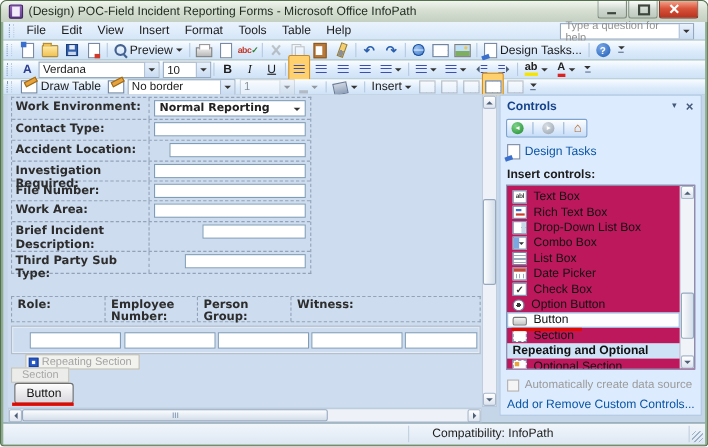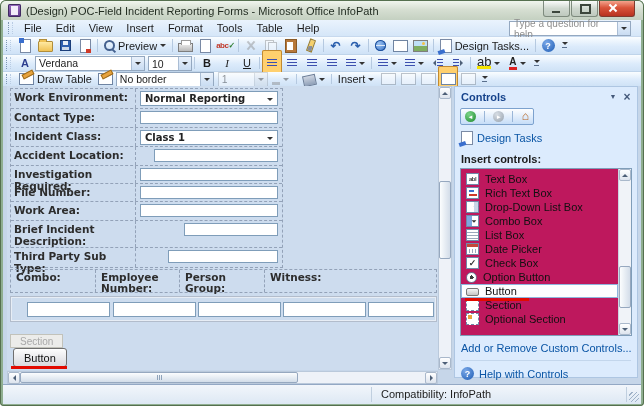--- a/index.html
+++ b/index.html
@@ -82,21 +82,21 @@
   .spell b{color:#2a7a2a;}
   .ovf{width:9px;height:90%;display:flex;flex-direction:column;align-items:center;justify-content:center;gap:2px;margin-left:2px;}
   .ovf i{display:block;width:5px;height:1px;background:#5a6f8c;}
   .combo{height:13px;background:#fff;border:1px solid #94a8c0;display:flex;align-items:center;font-size:10.5px;color:#1c1c1c;}
   .combo .val{flex:1;padding:0 3px;white-space:nowrap;overflow:hidden;}
   .combo .dd{width:12px;height:100%;background:linear-gradient(#e9f1fb,#c9dcf2);border-left:1px solid #aabdd4;display:flex;align-items:center;justify-content:center;}
   .fA{font-weight:bold;color:#2b3d8f;font-size:11px;}
   .bars{width:10px;height:9px;background:repeating-linear-gradient(180deg,#3c4fae 0 1px,transparent 1px 3px);}
   .fmtlab{font-size:11px;color:#1c1c1c;}
   .fmtlab.b{font-weight:bold;} .fmtlab.i{font-style:italic;font-family:"Liberation Serif",serif;} .fmtlab.u{text-decoration:underline;}
-  .hl{font-size:13px;font-weight:normal;color:#222;border-bottom:3px solid #f5e400;line-height:9px;}
+  .hl{font-size:10px;font-weight:bold;color:#222;border-bottom:3px solid #f5e400;line-height:9px;}
   .fc{font-size:10px;font-weight:bold;color:#222;border-bottom:3px solid #d22;line-height:10px;}
   .sh-pencilgrid{width:13px;height:10px;border:1px solid #6f84a2;background:#fff;position:relative;}
   .sh-pencilgrid::after{content:"";position:absolute;left:2px;top:-2px;width:10px;height:3px;background:#e8a33d;transform:rotate(-28deg);border:1px solid #9a6b1e;}
   .sh-bucket{width:11px;height:9px;background:linear-gradient(#cfd6e2,#8fa0b8);border:1px solid #6b7c95;transform:rotate(-12deg);margin-top:2px;}
   
   .wsbg{position:absolute;left:3px;right:3px;top:86px;height:298px;background:#c6d6e9;}
   .surface{position:absolute;left:7px;top:86px;width:431px;height:284px;background:#cddcee;overflow:hidden;}
   .ffont{font-family:"DejaVu Sans",sans-serif;font-size:10.5px;font-weight:bold;color:#2d2d2d;}
   .ftable{position:absolute;left:3px;top:2px;width:271px;border:1px dashed #93a2b8;}
   .frow{display:flex;border-bottom:1px dashed #93a2b8;}
@@ -181,21 +181,21 @@
   .ico-optsec::after{content:"";position:absolute;left:1px;top:1px;width:4px;height:4px;background:#e8a33d;}
   .chkrow{margin:8px 0 0 6px;display:flex;align-items:center;gap:5px;}
   .chk{width:11px;height:11px;background:#f5f5f5;border:1px solid #b0b0b0;box-sizing:border-box;}
   .gray{color:#9b9b9b;font-size:10.5px;}
   .linkrow{margin:6px 0 0 6px;}
   .pdivider{margin:6px 6px 0 6px;border-top:1px solid #c3d6ec;}
   .helprow{margin:6px 0 0 6px;display:flex;align-items:center;gap:5px;}
   
   .statusbar{position:absolute;left:3px;right:3px;top:384px;height:19px;background:linear-gradient(#f2f6fb,#dde8f4);
              border-top:1px solid #93a8c4;}
-  .stext{position:absolute;left:378px;top:3px;color:#1c1c1c;font-size:11px;}
+  .stext{position:absolute;left:390px;top:3px;color:#1c1c1c;font-size:11px;}
   .sdiv{position:absolute;top:2px;bottom:2px;width:1px;background:#c0cfdf;}
   .gripc{position:absolute;right:2px;bottom:2px;width:10px;height:10px;
          background:repeating-linear-gradient(135deg,transparent 0 2px,#9fb2c8 2px 3px);}
 </style>
 </head>
 <body>
 
 <div class="stage">
 
   <div class="titlebar">
@@ -443,26 +443,20 @@
         <div class="fcell-c">
             <div class="dbox"><span>Normal Reporting</span><span class="tri-d"></span></div>
           </div>
       </div>
       <div class="frow" style="height:18px;">
         <div class="fcell-l ffont">Contact Type:</div>
         <div class="fcell-c">
             <div class="tbox"><span></span></div>
           </div>
       </div>
-      <div class="frow" style="height:18px;">
-        <div class="fcell-l ffont">Incident Class:</div>
-        <div class="fcell-c">
-            <div class="dbox"><span>Class 1</span><span class="tri-d"></span></div>
-          </div>
-      </div>
       <div class="frow" style="height:18px;gap:14px;">
         <div class="fcell-l ffont">Accident Location:</div>
         <div class="fcell-c">
             <div class="tbox"><span></span></div>
           </div>
       </div>
       <div class="frow" style="height:17px;">
         <div class="fcell-l ffont">Investigation Required:</div>
         <div class="fcell-c">
             <div class="tbox"><span></span></div>
@@ -488,33 +482,37 @@
       </div>
       <div class="frow" style="height:19px;">
         <div class="fcell-l ffont">Third Party Sub Type:</div>
         <div class="fcell-c">
             <div class="tbox"><span></span></div>
           </div>
       </div>
     </div>
 
     <div class="htable">
-      <div class="hcell ffont" style="width:85px;">Combo:</div>
+      <div class="hcell ffont" style="width:85px;">Role:</div>
       <div class="hcell ffont" style="width:84px;">Employee Number:</div>
       <div class="hcell ffont" style="width:85px;">Person Group:</div>
       <div class="hcell ffont" style="flex:1;">Witness:</div>
     </div>
 
     <div class="repbox">
       <div class="tbox" style="left:16px;"></div>
       <div class="tbox" style="left:102px;"></div>
       <div class="tbox" style="left:187px;"></div>
       <div class="tbox" style="left:272px;"></div>
       <div class="tbox" style="left:357px;width:66px;"></div>
     </div>
+    <div class="rstab">
+      <span class="rsico"></span>
+      <span>Repeating Section</span>
+    </div>
     <div class="sectab">
       <span>Section</span>
     </div>
 
     <div class="formbtn">
       <span>Button</span>
     </div>
     <div class="redline" style="left:4px;top:280px;width:56px;height:3px;"></div>
 
   </div>
@@ -601,36 +599,41 @@
         <span>Option Button</span>
         </div>
       <div class="citem sel">
         <span class="cico ico-btn"></span>
         <span>Button</span>
         </div>
       <div class="citem">
         <span class="cico ico-section"></span>
         <span>Section</span>
         </div>
+      <div class="ghead">Repeating and Optional</div>
       <div class="citem">
         <span class="cico ico-optsec"></span>
         <span>Optional Section</span>
         </div>
       <div class="redline" style="left:4px;top:129px;width:64px;height:3px;"></div>
       <div class="cscroll">
         <div class="sbtn" style="top:0;">
             <span class="tri-u"></span>
           </div>
         <div class="cthumb"></div>
         <div class="sbtn" style="bottom:0;">
             <span class="tri-d" style="border-top-color:#4d5f77;"></span>
           </div>
       </div>
     </div>
 
+    <div class="chkrow">
+      <span class="chk"></span>
+      <span class="gray">Automatically create data source</span>
+    </div>
     <div class="linkrow">
       <span class="plink">Add or Remove Custom Controls...</span>
     </div>
     <div class="pdivider"></div>
     <div class="helprow">
       <span class="sh-help">?</span>
       <span class="plink">Help with Controls</span>
     </div>
   </div>
 

